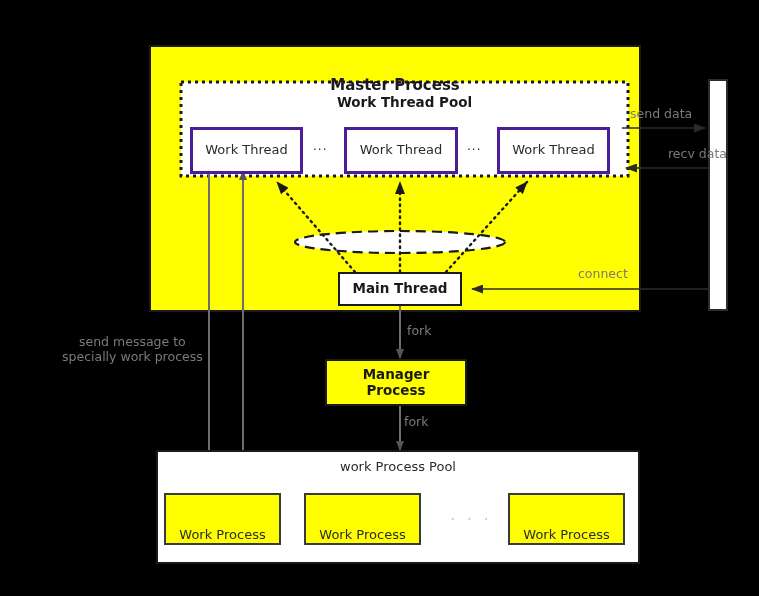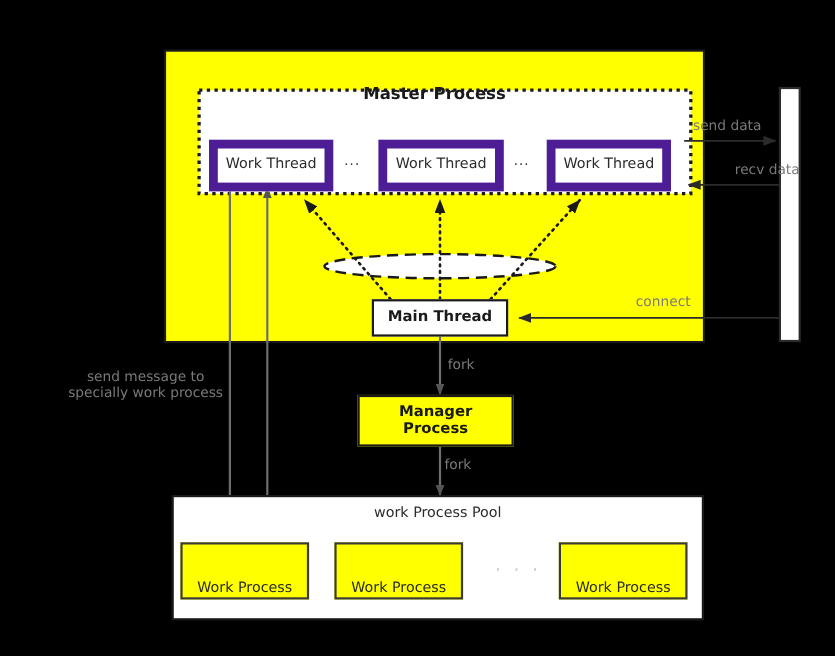--- a/index.html
+++ b/index.html
@@ -49,21 +49,21 @@
     width: 447px;
     text-align: center;
     font-size: 13.5px;
     font-weight: bold;
     color: #1a1a1a;
   }
   .wt {
     font-size: 13px;
     color: #2b2b2b;
     background: #ffffff;
-    border: 8px solid #4c1d95;
+    border: 3px solid #4c1d95;
   }
   .main-thread {
     font-size: 13.5px;
     font-weight: bold;
     color: #1a1a1a;
     background: #ffffff;
     border: 2px solid #1a1a1a;
   }
   .manager {
     font-size: 13.5px;
@@ -154,20 +154,21 @@
 
     <path d="M209,162 L209,489" fill="none" stroke="#6e6e6e" stroke-width="2" marker-end="url(#arrowGray)"></path>
 
     <path d="M243,545 L243,171" fill="none" stroke="#6e6e6e" stroke-width="2" marker-end="url(#arrowGray)"></path>
 
     <rect x="157" y="451" width="482" height="112" fill="#ffffff" stroke="#1a1a1a" stroke-width="2"></rect>
   </svg>
 
   <div class="master-title">Master Process</div>
 
+  <div class="pool-title">Work Thread Pool</div>
 
   <div class="box-label wt" style="left:190px; top:127px; width:113px; height:47px;">
     <span>Work Thread</span>
   </div>
   <div class="dots" style="left:313px; top:139px;">...</div>
 
   <div class="box-label wt" style="left:344px; top:127px; width:114px; height:47px;">
     <span>Work Thread</span>
   </div>
   <div class="dots" style="left:467px; top:139px;">...</div>

